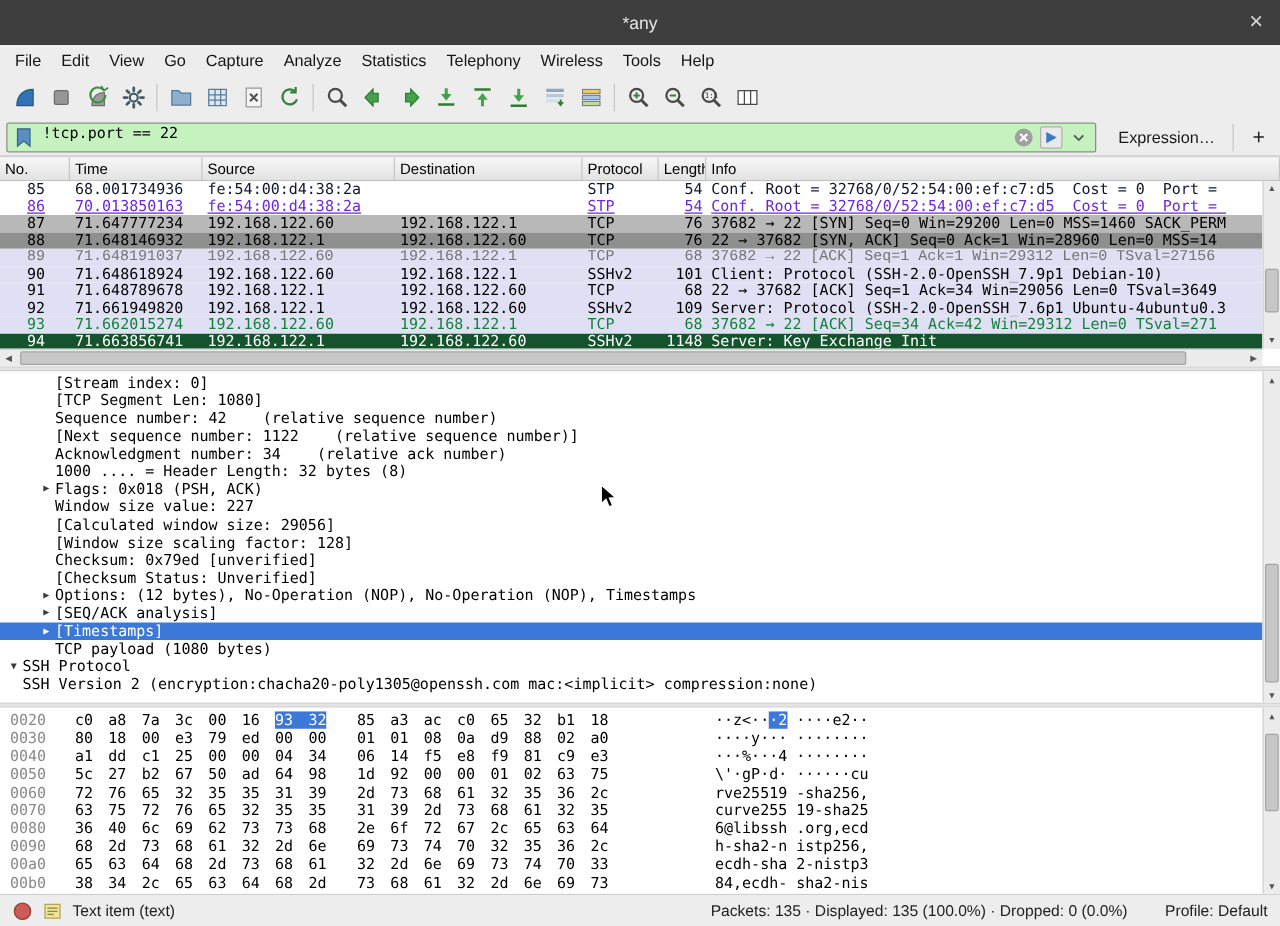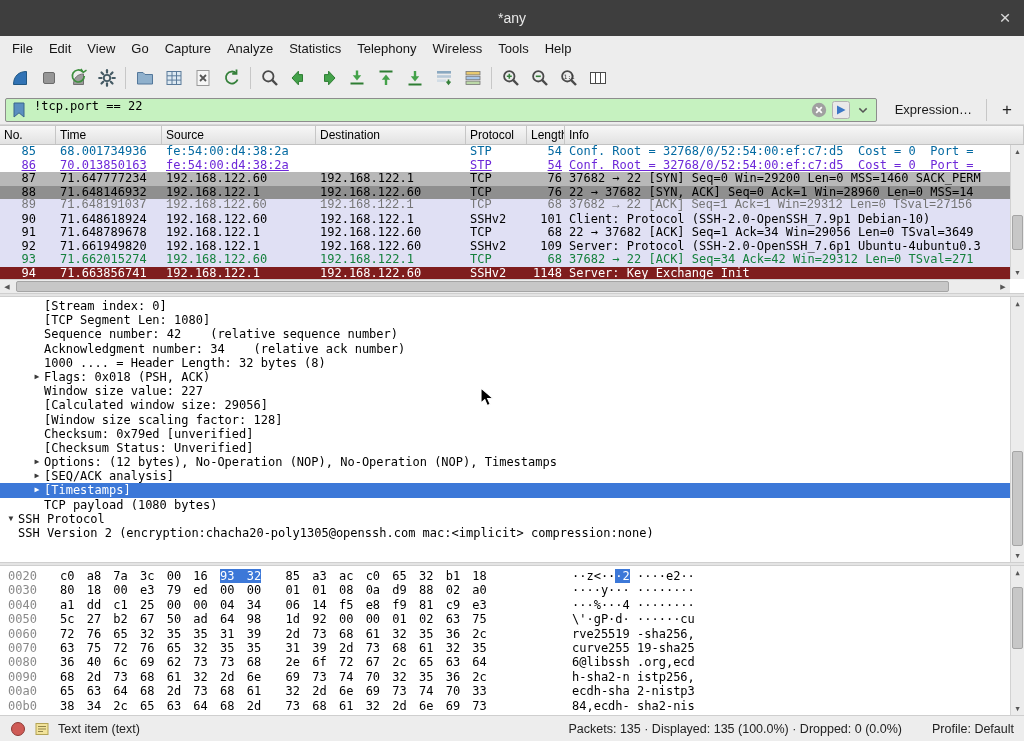--- a/index.html
+++ b/index.html
@@ -288,21 +288,21 @@
     <div class="pl-header">
       <div>No.</div>
       <div>Time</div>
       <div>Source</div>
       <div>Destination</div>
       <div>Protocol</div>
       <div>Length</div>
       <div>Info</div>
     </div>
     <div class="pl-rows">
-        <div class="pl-row" style="background: rgb(255, 255, 255); color: #0369a1;">
+        <div class="pl-row" style="background: rgb(255, 255, 255); color: #0f172a;">
           <div class="c-no">85</div>
           <div class="c-time">68.001734936</div>
           <div class="c-src">fe:54:00:d4:38:2a</div>
           <div class="c-dst"></div>
           <div class="c-proto">STP</div>
           <div class="c-len">54</div>
           <div class="c-info">Conf. Root = 32768/0/52:54:00:ef:c7:d5  Cost = 0  Port = </div>
         </div>
         <div class="pl-row" style="background: rgb(255, 255, 255); color: #6d28d9; text-decoration: underline;">
           <div class="c-no">86</div>
@@ -369,21 +369,21 @@
         </div>
         <div class="pl-row" style="background: rgb(224, 224, 244); color: #15803d;">
           <div class="c-no">93</div>
           <div class="c-time">71.662015274</div>
           <div class="c-src">192.168.122.60</div>
           <div class="c-dst">192.168.122.1</div>
           <div class="c-proto">TCP</div>
           <div class="c-len">68</div>
           <div class="c-info">37682 → 22 [ACK] Seq=34 Ack=42 Win=29312 Len=0 TSval=271</div>
         </div>
-        <div class="pl-row" style="background: #7f1d1d; color: rgb(255, 255, 255);">
+        <div class="pl-row" style="background: #14532d; color: rgb(255, 255, 255);">
           <div class="c-no">94</div>
           <div class="c-time">71.663856741</div>
           <div class="c-src">192.168.122.1</div>
           <div class="c-dst">192.168.122.60</div>
           <div class="c-proto">SSHv2</div>
           <div class="c-len">1148</div>
           <div class="c-info">Server: Key Exchange Init</div>
         </div>
       </div>
     <div class="vscroll" style="top:19px;bottom:14px;">
@@ -400,20 +400,21 @@
     </div>
   </div>
 
   <div class="splitter"></div>
 
   <div class="details-pane">
     <div class="details-inner">
         <div class="dline" style="padding-left: 30px;"><span class="exp"></span><span>[Stream index: 0]</span></div>
         <div class="dline" style="padding-left: 30px;"><span class="exp"></span><span>[TCP Segment Len: 1080]</span></div>
         <div class="dline" style="padding-left: 30px;"><span class="exp"></span><span>Sequence number: 42    (relative sequence number)</span></div>
+        <div class="dline" style="padding-left: 30px;"><span class="exp"></span><span>[Next sequence number: 1122    (relative sequence number)]</span></div>
         <div class="dline" style="padding-left: 30px;"><span class="exp"></span><span>Acknowledgment number: 34    (relative ack number)</span></div>
         <div class="dline" style="padding-left: 30px;"><span class="exp"></span><span>1000 .... = Header Length: 32 bytes (8)</span></div>
         <div class="dline" style="padding-left: 30px;"><span class="exp">▶</span><span>Flags: 0x018 (PSH, ACK)</span></div>
         <div class="dline" style="padding-left: 30px;"><span class="exp"></span><span>Window size value: 227</span></div>
         <div class="dline" style="padding-left: 30px;"><span class="exp"></span><span>[Calculated window size: 29056]</span></div>
         <div class="dline" style="padding-left: 30px;"><span class="exp"></span><span>[Window size scaling factor: 128]</span></div>
         <div class="dline" style="padding-left: 30px;"><span class="exp"></span><span>Checksum: 0x79ed [unverified]</span></div>
         <div class="dline" style="padding-left: 30px;"><span class="exp"></span><span>[Checksum Status: Unverified]</span></div>
         <div class="dline" style="padding-left: 30px;"><span class="exp">▶</span><span>Options: (12 bytes), No-Operation (NOP), No-Operation (NOP), Timestamps</span></div>
         <div class="dline" style="padding-left: 30px;"><span class="exp">▶</span><span>[SEQ/ACK analysis]</span></div>

